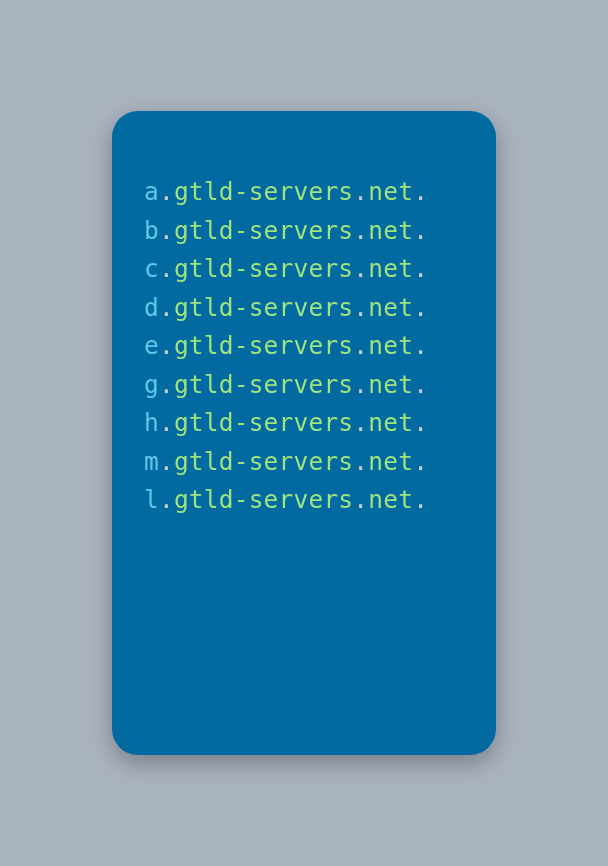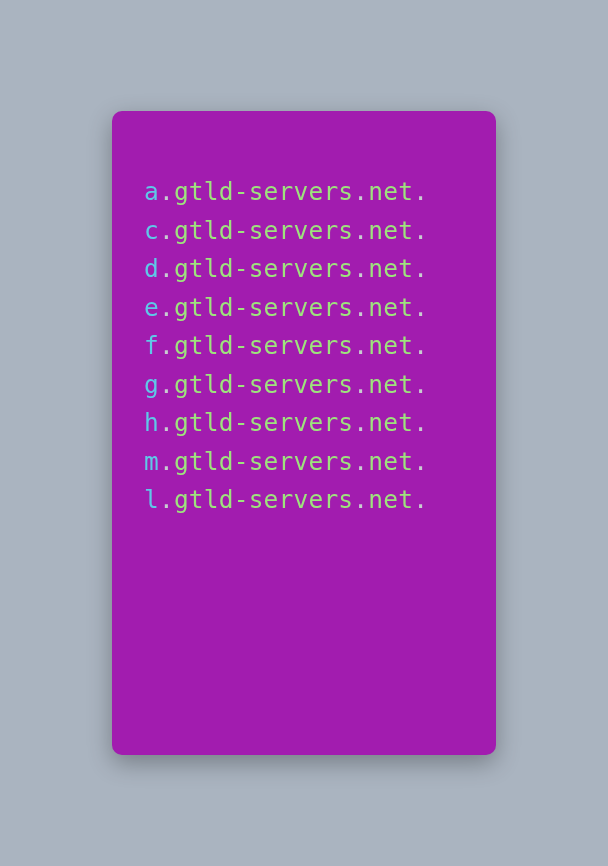--- a/index.html
+++ b/index.html
@@ -12,22 +12,22 @@
       height: 866px;
       background: #aab4c0;
       display: flex;
       align-items: center;
       justify-content: center;
       font-family: "SF Mono", "Monaco", "Menlo", "Consolas", "DejaVu Sans Mono", monospace;
     }
     .terminal {
       width: 384px;
       height: 644px;
-      background: #a21caf;
-      border-radius: 10px;
+      background: #0369a1;
+      border-radius: 26px;
       box-shadow: 0 8px 24px rgba(0,0,0,0.3);
       padding: 62px 32px 62px 32px;
       overflow: hidden;
     }
     .line {
       font-size: 24.5px;
       line-height: 38.5px;
       white-space: nowrap;
       letter-spacing: 0.2px;
     }
@@ -43,22 +43,22 @@
     .tld {
       color: #9ee37d;
     }
   </style>
 </head>
 <body>
 
 <div class="terminal">
   <div id="lines-container">
       <div class="line"><span class="prefix">a</span><span class="dot">.</span><span class="domain">gtld-servers</span><span class="dot">.</span><span class="tld">net</span><span class="dot">.</span></div>
+      <div class="line"><span class="prefix">b</span><span class="dot">.</span><span class="domain">gtld-servers</span><span class="dot">.</span><span class="tld">net</span><span class="dot">.</span></div>
       <div class="line"><span class="prefix">c</span><span class="dot">.</span><span class="domain">gtld-servers</span><span class="dot">.</span><span class="tld">net</span><span class="dot">.</span></div>
       <div class="line"><span class="prefix">d</span><span class="dot">.</span><span class="domain">gtld-servers</span><span class="dot">.</span><span class="tld">net</span><span class="dot">.</span></div>
       <div class="line"><span class="prefix">e</span><span class="dot">.</span><span class="domain">gtld-servers</span><span class="dot">.</span><span class="tld">net</span><span class="dot">.</span></div>
-      <div class="line"><span class="prefix">f</span><span class="dot">.</span><span class="domain">gtld-servers</span><span class="dot">.</span><span class="tld">net</span><span class="dot">.</span></div>
       <div class="line"><span class="prefix">g</span><span class="dot">.</span><span class="domain">gtld-servers</span><span class="dot">.</span><span class="tld">net</span><span class="dot">.</span></div>
       <div class="line"><span class="prefix">h</span><span class="dot">.</span><span class="domain">gtld-servers</span><span class="dot">.</span><span class="tld">net</span><span class="dot">.</span></div>
       <div class="line"><span class="prefix">m</span><span class="dot">.</span><span class="domain">gtld-servers</span><span class="dot">.</span><span class="tld">net</span><span class="dot">.</span></div>
       <div class="line"><span class="prefix">l</span><span class="dot">.</span><span class="domain">gtld-servers</span><span class="dot">.</span><span class="tld">net</span><span class="dot">.</span></div>
     </div>
 </div>
 
 </body></html>

